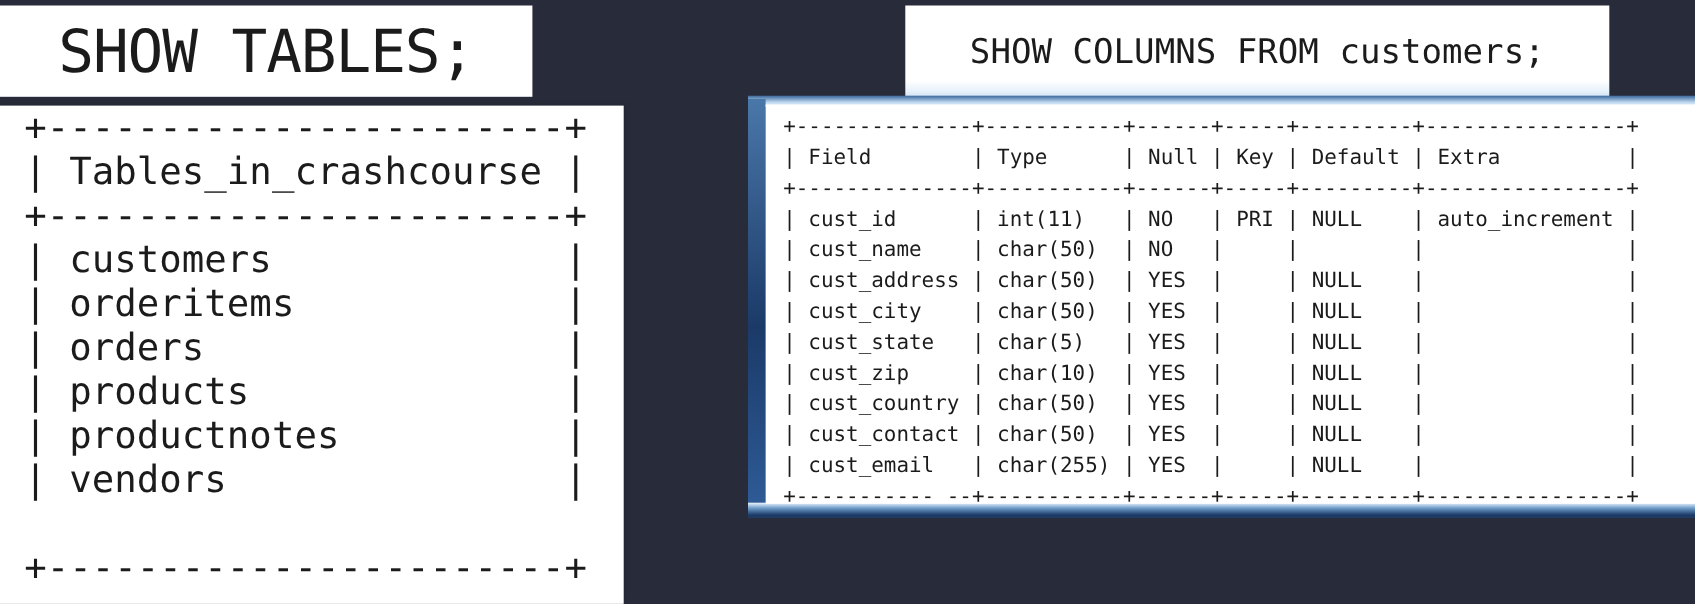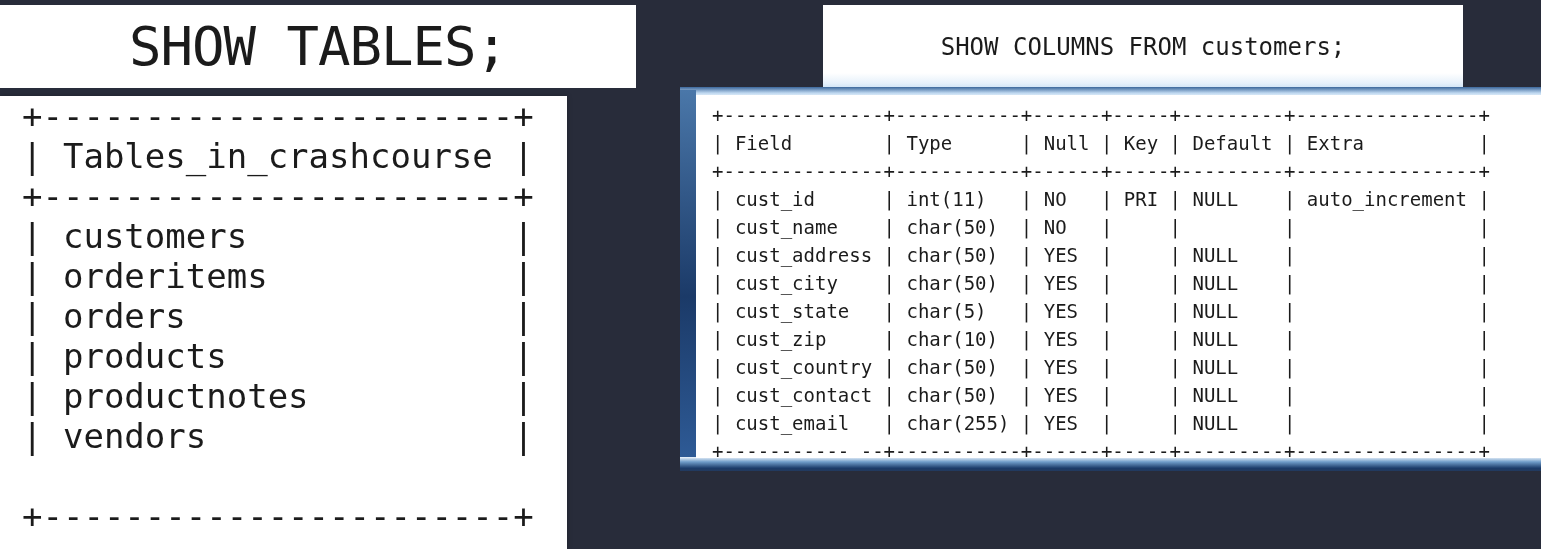--- a/index.html
+++ b/index.html
@@ -16,21 +16,21 @@
     font-family: "DejaVu Sans Mono", "Liberation Mono", monospace;
     color: var(--text-black, #1b1b1b);
   }
   .panel {
     position: absolute;
     background: var(--panel-white, #ffffff);
   }
   
   .left-cmd {
     left: 0; top: 5px;
-    width: 636px; height: 83px;
+    width: 484px; height: 83px;
     display: flex; align-items: center; justify-content: center;
   }
   .left-cmd .cmd-text {
     font-size: 54px;
     letter-spacing: -1px;
     white-space: nowrap;
   }
   .left-result {
     left: 0; top: 96px;
     width: 567px; height: 453px;
@@ -44,21 +44,21 @@
     white-space: pre;
   }
   
   .right-cmd {
     left: 823px; top: 5px;
     width: 640px; height: 83px;
     display: flex; align-items: center; justify-content: center;
     background: linear-gradient(to bottom, #ffffff 82%, #e7f1fb 94%, #cfe3f6 100%);
   }
   .right-cmd .cmd-text {
-    font-size: 24px;
+    font-size: 31px;
     white-space: nowrap;
   }
   .right-glow {
     position: absolute;
     left: 680px; top: 87px;
     width: 861px; height: 384px;
   }
   .glow-top {
     position: absolute; left: 0; top: 0; right: 0; height: 10px;
     background: linear-gradient(to bottom, var(--glow-blue-mid, #3c689c), var(--glow-blue-light, #bdd7ef) 60%, #f2f8fd 100%);

